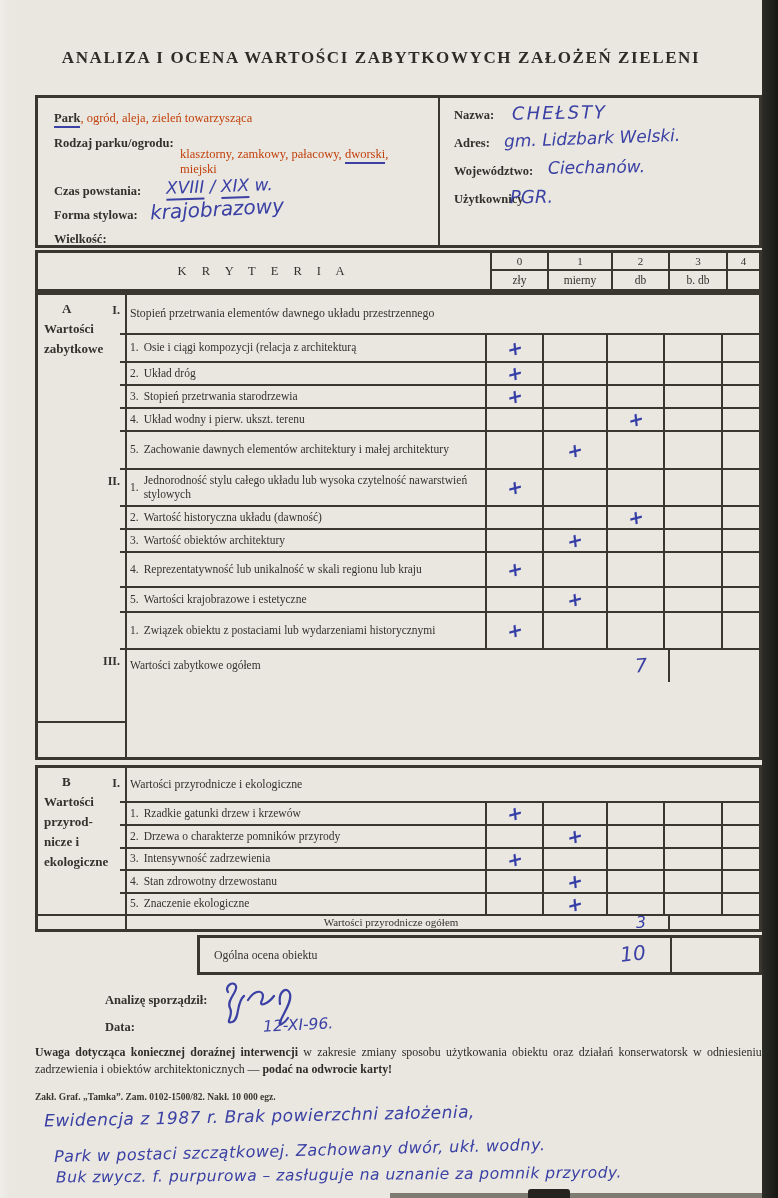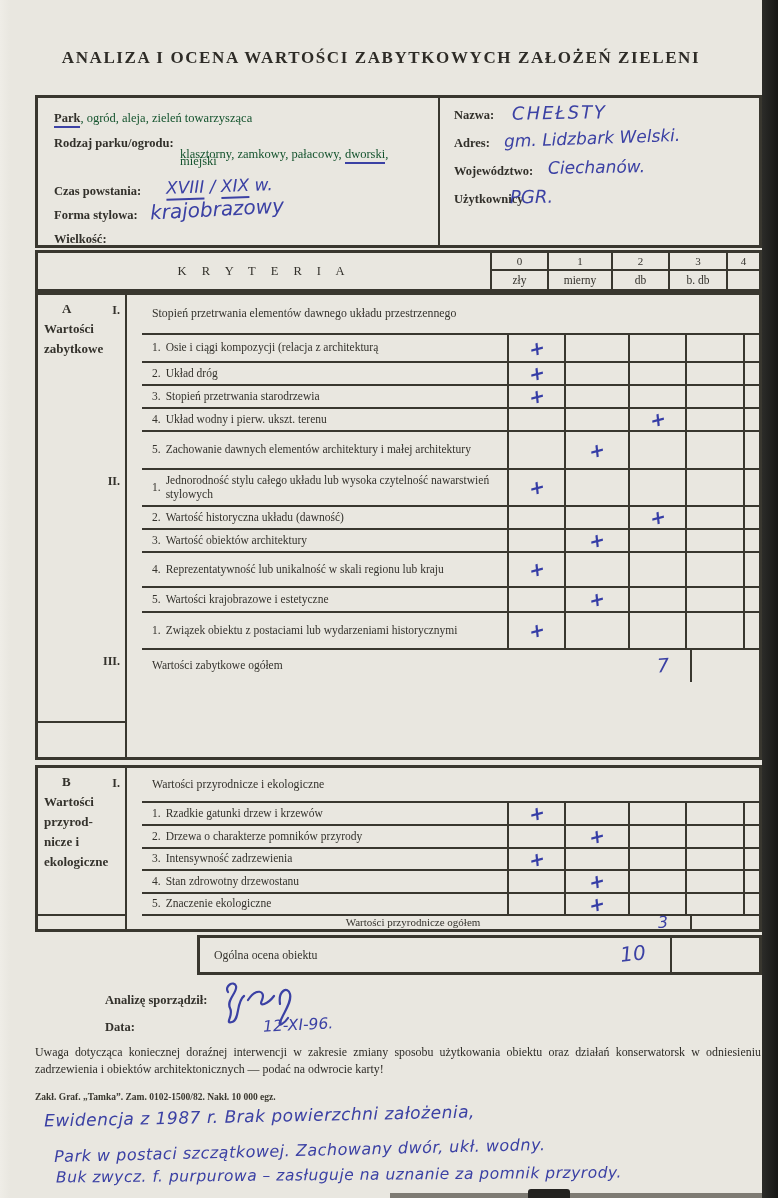--- a/index.html
+++ b/index.html
@@ -25,21 +25,21 @@
 
   .title{position:absolute;left:0;top:48px;width:762px;text-align:center;
     font-weight:bold;font-size:17px;letter-spacing:1.6px;color:#2e2c27;}
 
   .box{position:absolute;box-sizing:border-box;border:3px solid #39372f;}
 
   
   .info-box{left:35px;top:95px;width:727px;height:153px;}
   .info-divider{position:absolute;left:400px;top:0;bottom:0;border-left:2px solid #39372f;}
   .lbl{font-weight:bold;font-size:12.5px;color:#32302a;}
-  .plain{font-size:12.5px;color:#14532d;}
+  .plain{font-size:12.5px;color:#c2410c;margin-top:8px;}
   .hw{font-family:"DejaVu Sans", sans-serif;font-style:italic;color:#3b41a4;}
   .u-blue{border-bottom:2px solid #3b41a4;padding-bottom:1px;}
   .abs{position:absolute;}
 
   
   .khead{left:35px;top:250px;width:727px;height:42px;display:flex;}
   .khead-label{width:452px;display:flex;align-items:center;justify-content:center;
     font-size:12.5px;letter-spacing:6px;color:#32302a;}
   .kcol{border-left:2px solid #39372f;display:flex;flex-direction:column;box-sizing:border-box;}
   .kc0{width:57px;}.kc1{width:64px;}.kc2{width:57px;}.kc3{width:58px;}.kc4{flex:1;}
@@ -50,21 +50,21 @@
   
   .section{left:35px;width:727px;}
   .sec-a{top:292px;height:468px;}
   .sec-b{top:765px;height:167px;}
   .sidecol{position:absolute;left:0;top:0;bottom:0;width:87px;border-right:2px solid #39372f;}
   .sec-letter{position:absolute;left:24px;top:6px;font-weight:bold;font-size:13px;}
   .roman{position:absolute;left:50px;width:32px;text-align:right;font-weight:bold;font-size:12px;}
   .sec-side{position:absolute;left:6px;top:24px;font-weight:bold;font-size:13px;
     line-height:20px;white-space:pre-line;}
   .side-cut{position:absolute;left:0;right:0;border-top:2px solid #39372f;}
-  .content{margin-left:104px;display:flex;flex-direction:column;overflow:hidden;height:100%;}
+  .content{margin-left:82px;display:flex;flex-direction:column;overflow:hidden;height:100%;}
   .trow{display:flex;border-top:2px solid #39372f;box-sizing:border-box;position:relative;}
   .content .trow:first-child{border-top:none;}
   .crit{width:365px;display:flex;align-items:center;padding:1px 6px 1px 10px;box-sizing:border-box;
     font-size:11.5px;line-height:13.5px;}
   .rnum{margin-right:5px;}
   .ghead .crit{width:100%;font-size:11.8px;white-space:pre-line;}
   .score-cell{border-left:2px solid #39372f;box-sizing:border-box;display:flex;
     align-items:center;justify-content:center;}
   .sc0{width:57px;}.sc1{width:64px;}.sc2{width:57px;}.sc3{width:58px;}.sc4{flex:1;}
   .check{font-family:"DejaVu Sans", sans-serif;color:#353da6;font-size:19px;font-weight:bold;
@@ -81,21 +81,21 @@
   .overall-line{position:absolute;left:470px;top:0;bottom:0;border-left:2px solid #39372f;}
   .overall-val{position:absolute;left:408px;width:50px;text-align:center;top:50%;
     transform:translateY(-56%) rotate(-6deg);font-size:20px;}
 
   
   .foot-lbl{position:absolute;font-weight:bold;font-size:12.5px;}
   .signature{position:absolute;left:222px;top:978px;z-index:5;}
   .date-hw{position:absolute;left:263px;top:1016px;font-size:15.5px;transform:rotate(-3deg);}
   .uwaga{position:absolute;left:35px;top:1044px;width:744px;font-size:11.9px;line-height:17px;
     text-align:justify;color:#2e2c27;}
-  .uwaga b{font-weight:normal;}
+  .uwaga b{font-weight:bold;}
   .printline{position:absolute;left:35px;top:1092px;font-weight:bold;font-size:9.5px;color:#3a382f;}
   .note{position:absolute;letter-spacing:0.5px;}
   .note1{left:44px;top:1106px;font-size:17px;transform:rotate(-1.2deg);}
   .note2{left:54px;top:1141px;font-size:16px;transform:rotate(-1.4deg);}
   .note3{left:56px;top:1166px;font-size:15.5px;transform:rotate(-0.5deg);}
 </style>
 </head>
 <body>
 
 <div class="page">

